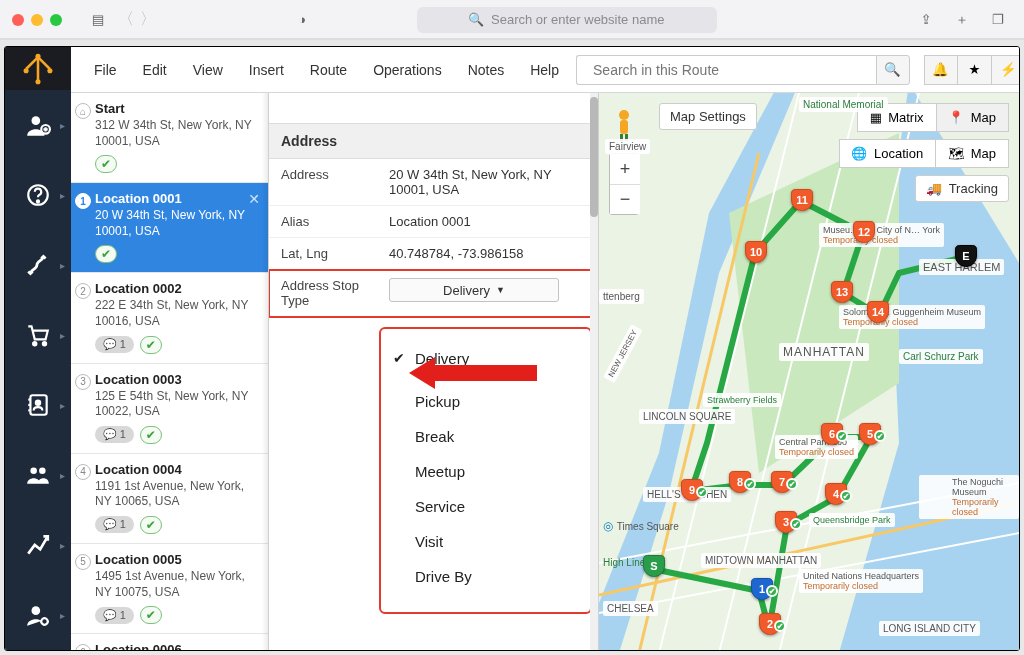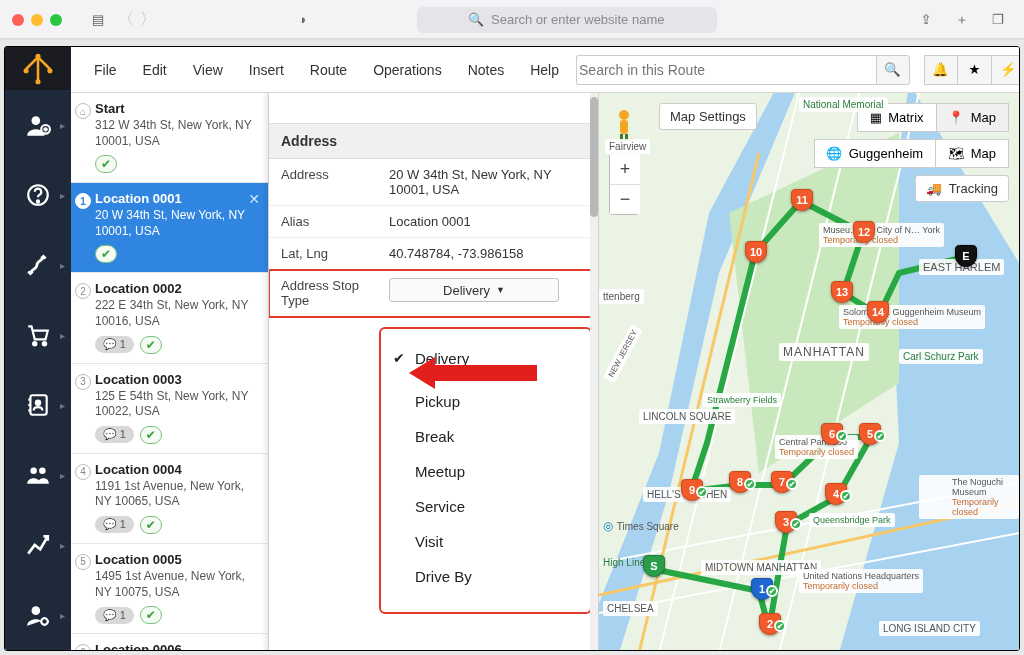--- a/index.html
+++ b/index.html
@@ -25,21 +25,21 @@
   .brand svg { width:34px; height:34px; }
   .rail-item { width:66px; height:70px; display:flex; align-items:center; justify-content:center; color:#f5f7fa; position:relative; }
   .rail-item svg { width:26px; height:26px; }
   .rail-chevron { position:absolute; right:6px; color:#6b7a8e; font-size:10px; }
 
   
   .menubar { position:absolute; top:0; left:66px; right:0; height:46px; background:#fff; border-bottom:1px solid #d7d7d7; display:flex; align-items:center; padding:0 10px; gap:2px; }
   .menu-item { padding:6px 13px; color:#333; font-size:14px; }
   .menubar .spacer { flex:1; }
   .search-route { display:flex; align-items:center; }
-  .search-route input { width:300px; height:30px; border:1px solid #ccc; border-right:none; border-radius:3px 0 0 3px; padding:0 2px; font-size:14px; color:#555; }
+  .search-route input { width:300px; height:30px; border:1px solid #ccc; border-right:none; border-radius:3px 0 0 3px; padding:0 16px; font-size:14px; color:#555; }
   .search-route .sbtn { width:34px; height:30px; border:1px solid #ccc; background:#f5f5f5; display:flex; align-items:center; justify-content:center; border-radius:0 3px 3px 0; }
   .tool-group { display:flex; margin-left:12px; }
   .tool-group .tbtn { width:34px; height:30px; border:1px solid #ccc; background:#f5f5f5; display:flex; align-items:center; justify-content:center; }
   .tool-group .tbtn + .tbtn { border-left:none; }
 
   
   .content { position:absolute; top:46px; left:66px; right:0; bottom:0; display:flex; }
   .stops { width:198px; border-right:1px solid #d0d0d0; overflow:hidden; position:relative; }
   .scroll-shadow { position:absolute; right:0; top:0; width:6px; bottom:0; background:linear-gradient(90deg, transparent, rgba(0,0,0,0.08)); }
   .stop-row { padding:8px 10px 9px 24px; border-bottom:1px solid #e5e5e5; position:relative; background:#fff; }
@@ -404,21 +404,21 @@
             <span>Matrix</span>
           </button>
         <button class="seg active">
             <span>📍</span>
             <span>Map</span>
           </button>
       </div>
       <div class="row2">
         <button class="seg">
             <span>🌐</span>
-            <span>Guggenheim</span>
+            <span>Location</span>
           </button>
         <button class="seg">
             <span>🗺</span>
             <span>Map</span>
           </button>
       </div>
       <div class="row3">
         <button class="map-pill">
             <span>🚚</span>
             <span>Tracking</span>
@@ -431,21 +431,21 @@
       <div class="label-card" style="left:320px; top:166px; font-size:11px;">EAST HARLEM</div>
       <div class="label-card" style="left:220px; top:130px; font-size:9px;"><span>Museu… the City of N… York</span><br><span style="color:#c36b2e">Temporarily closed</span></div>
       <div class="label-card" style="left:240px; top:212px; font-size:9px;"><span>Solomon R. Guggenheim Museum</span><br><span style="color:#c36b2e">Temporarily closed</span></div>
       <div class="label-card" style="left:300px; top:256px; color:#2a7d3a; font-size:10px;">Carl Schurz Park</div>
       <div class="label-card" style="left:40px; top:316px; font-size:10px;">LINCOLN SQUARE</div>
       <div class="label-card" style="left:104px; top:300px; color:#2a7d3a; font-size:9px;">Strawberry Fields</div>
       <div class="label-card" style="left:176px; top:342px; font-size:9px;"><span>Central Park Zoo</span><br><span style="color:#c36b2e">Temporarily closed</span></div>
       <div class="label-card" style="left:320px; top:382px; font-size:9px;padding-left:33px;"><span>The Noguchi Museum</span><br><span style="color:#c36b2e">Temporarily closed</span></div>
       <div class="poi" style="left:4px; top:426px;">◎ <span style="color:#555;font-size:10px">Times Square</span></div>
       <div class="label-card" style="left:44px; top:394px; font-size:10px;">HELL'S KITCHEN</div>
-      <div class="label-card" style="left:102px; top:460px; font-size:10px;margin-top:7px;">MIDTOWN MANHATTAN</div>
+      <div class="label-card" style="left:102px; top:460px; font-size:10px;">MIDTOWN MANHATTAN</div>
       <div class="label-card" style="left:210px; top:420px; color:#2a7d3a; font-size:9px;">Queensbridge Park</div>
       <div class="label-card" style="left:200px; top:476px; font-size:9px;"><span>United Nations Headquarters</span><br><span style="color:#c36b2e">Temporarily closed</span></div>
       <div class="label-card" style="left:4px; top:508px; font-size:10px;">CHELSEA</div>
       <div class="label-card" style="left:280px; top:528px; font-size:10px;">LONG ISLAND CITY</div>
       <div class="poi" style="left:4px; top:464px; color:#2a7d3a; font-size:10px;">High Line</div>
       <div class="label-card" style="left:0px; top:196px; font-size:10px;">ttenberg</div>
       <div class="label-card" style="left:4px; top:284px; font-size:8px; transform:rotate(-62deg); transform-origin:left top;">NEW JERSEY</div>
 
       <div id="markers">
           <div class="marker green" style="left: 44px; top: 462px;">

